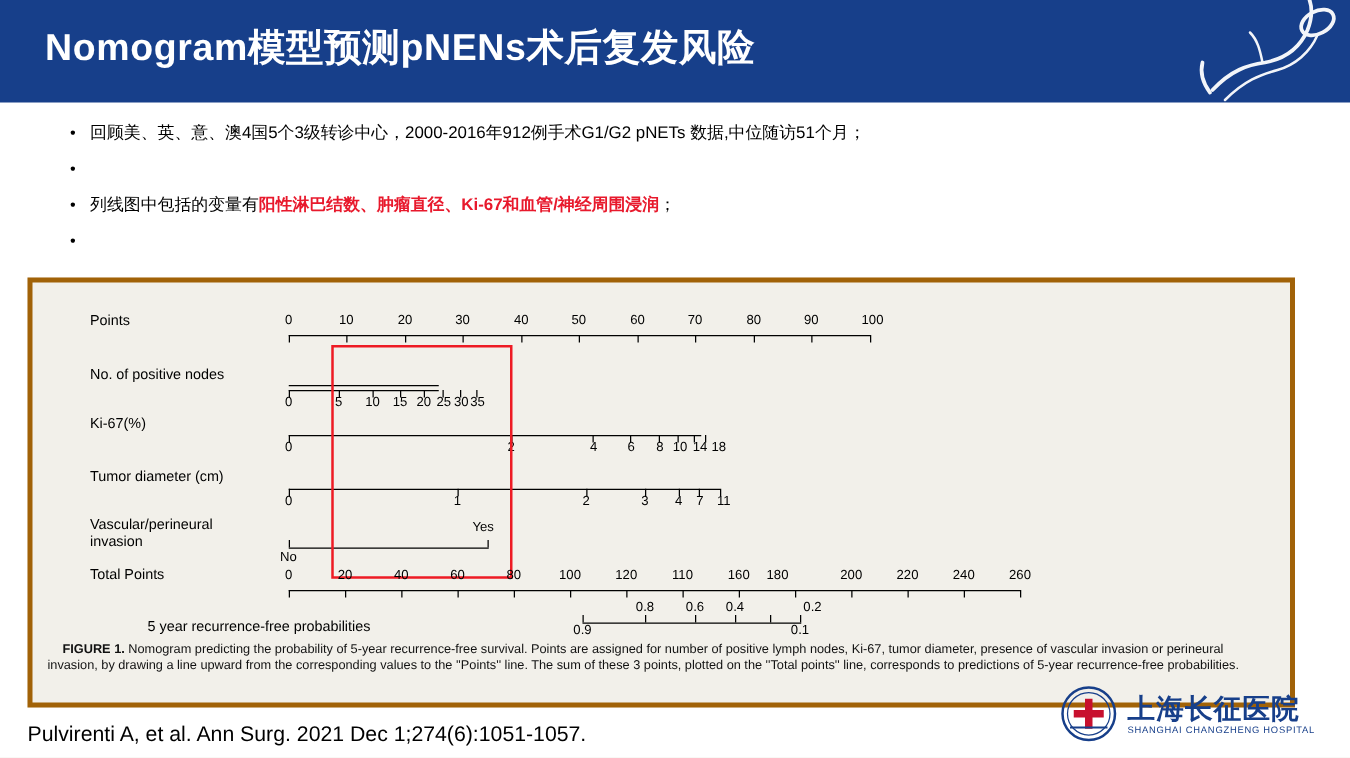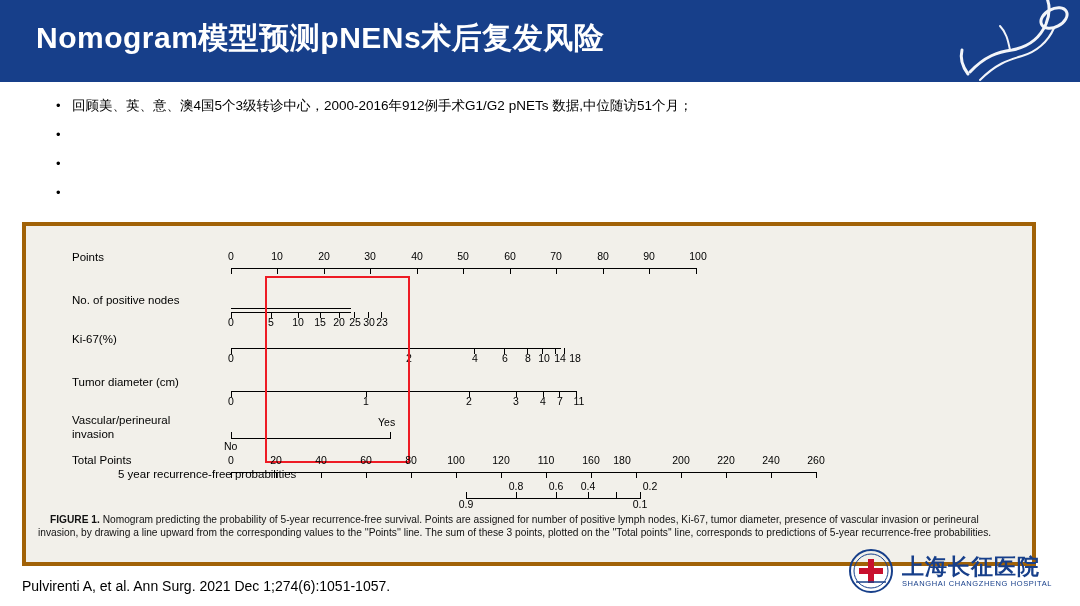--- a/index.html
+++ b/index.html
@@ -119,21 +119,21 @@
     line-height: 12.6px;
     color: #111;
     font-family: "Liberation Sans", sans-serif;
   }
   .fig-caption b { font-weight: bold; padding-left: 12px; }
 
   
   .reference {
     position: absolute;
     left: 22px; top: 578px;
-    font-size: 14px;
+    font-size: 17px;
     color: #000;
   }
 
   
   .logo {
     position: absolute;
     right: 22px; bottom: 6px;
     width: 210px; height: 58px;
     display: flex;
     align-items: center;
@@ -179,20 +179,21 @@
     <span class="bullet-dot">•</span>
     <span class="bullet-text"><span>回顾美、英、意、澳4国5个3级转诊中心，2000-2016年912例手术G1/G2 pNETs 数据,中位随访51个月；</span></span>
   </div>
 
   <div class="bullet-row">
     <span class="bullet-dot">•</span>
   </div>
 
   <div class="bullet-row">
     <span class="bullet-dot">•</span>
+    <span class="bullet-text"><span>列线图中包括的变量有</span><span class="hl">阳性淋巴结数、肿瘤直径、Ki-67和血管/神经周围浸润</span><span>；</span></span>
   </div>
 
   <div class="bullet-row">
     <span class="bullet-dot">•</span>
   </div>
 
 </div>
 
 <div class="figure-panel">
 
@@ -234,21 +235,21 @@
     <div class="tick" style="left:328px; top:86px; height:6px;"></div>
     <div class="tick" style="left:342px; top:86px; height:6px;"></div>
     <div class="tick" style="left:355px; top:86px; height:6px;"></div>
     <div class="tick-num" style="left:205px; top:90px;">0</div>
     <div class="tick-num" style="left:245px; top:90px;">5</div>
     <div class="tick-num" style="left:272px; top:90px;">10</div>
     <div class="tick-num" style="left:294px; top:90px;">15</div>
     <div class="tick-num" style="left:313px; top:90px;">20</div>
     <div class="tick-num" style="left:329px; top:90px;">25</div>
     <div class="tick-num" style="left:343px; top:90px;">30</div>
-    <div class="tick-num" style="left:356px; top:90px;">23</div>
+    <div class="tick-num" style="left:356px; top:90px;">35</div>
 
     <div class="row-label" style="left:46px; top:107px;">Ki-67(%)</div>
     <div class="axis-line" style="left:205px; top:122px; width:330px;"></div>
     <div class="tick" style="left:205px; top:122px; height:6px;"></div>
     <div class="tick" style="left:383px; top:122px; height:6px;"></div>
     <div class="tick" style="left:448px; top:122px; height:6px;"></div>
     <div class="tick" style="left:478px; top:122px; height:6px;"></div>
     <div class="tick" style="left:501px; top:122px; height:6px;"></div>
     <div class="tick" style="left:516px; top:122px; height:6px;"></div>
     <div class="tick" style="left:529px; top:122px; height:6px;"></div>
@@ -313,21 +314,21 @@
     <div class="tick-num" style="left:430px; top:228px;">100</div>
     <div class="tick-num" style="left:475px; top:228px;">120</div>
     <div class="tick-num" style="left:520px; top:228px;">110</div>
     <div class="tick-num" style="left:565px; top:228px;">160</div>
     <div class="tick-num" style="left:596px; top:228px;">180</div>
     <div class="tick-num" style="left:655px; top:228px;">200</div>
     <div class="tick-num" style="left:700px; top:228px;">220</div>
     <div class="tick-num" style="left:745px; top:228px;">240</div>
     <div class="tick-num" style="left:790px; top:228px;">260</div>
 
-    <div class="row-label" style="left:56px; top:242px;padding-left:36px;">5 year recurrence-free probabilities</div>
+    <div class="row-label" style="left:56px; top:270px;padding-left:36px;">5 year recurrence-free probabilities</div>
     <div class="axis-line" style="left:440px; top:272px; width:175px;"></div>
     <div class="tick" style="left:440px; top:266px; height:6px;"></div>
     <div class="tick" style="left:490px; top:266px; height:6px;"></div>
     <div class="tick" style="left:530px; top:266px; height:6px;"></div>
     <div class="tick" style="left:562px; top:266px; height:6px;"></div>
     <div class="tick" style="left:590px; top:266px; height:6px;"></div>
     <div class="tick" style="left:614px; top:266px; height:6px;"></div>
     <div class="tick-num" style="left:440px; top:272px;">0.9</div>
     <div class="tick-num" style="left:490px; top:254px;">0.8</div>
     <div class="tick-num" style="left:530px; top:254px;">0.6</div>

